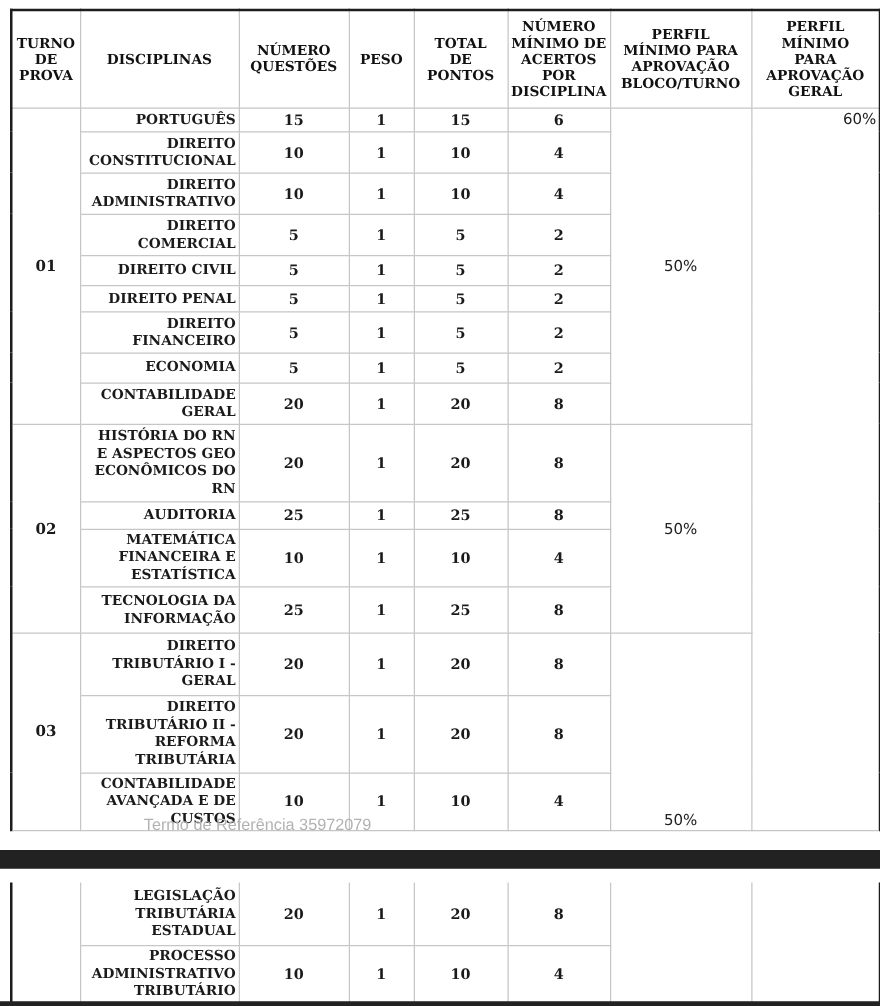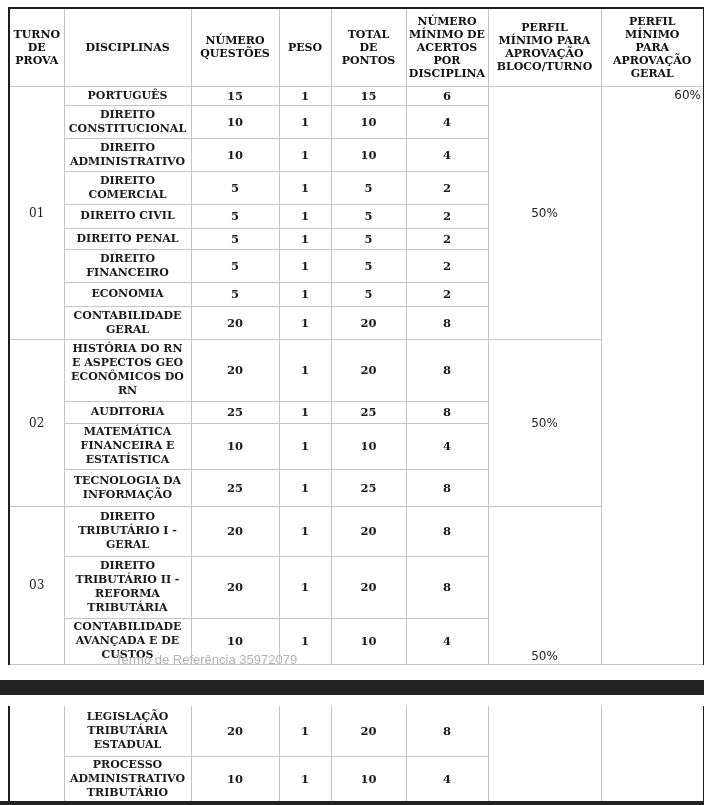--- a/index.html
+++ b/index.html
@@ -17,24 +17,24 @@
   table.page1 { left:8px; top:7px; border:2px solid #1d1d1d; border-bottom:0; }
   table.page2 { left:8px; top:706px; border:2px solid #1d1d1d; border-top:0; border-bottom:0; }
   table.page2 tr:first-child td { border-top:0; }
 
   th {
     font-weight:bold; font-size:11px; line-height:13px;
     text-align:center; vertical-align:middle; white-space:pre-line; color:#111;
   }
   td.disc {
     font-weight:bold; font-size:11px; line-height:14px;
-    text-align:center; vertical-align:middle; white-space:pre-line;
+    text-align:right; vertical-align:middle; white-space:pre-line;
   }
   td.val { font-weight:bold; font-size:11.5px; text-align:center; vertical-align:middle; }
-  td.turno { font-weight:normal; font-size:12px; text-align:center; vertical-align:middle; }
+  td.turno { font-weight:bold; font-size:12px; text-align:center; vertical-align:middle; }
   td.perfil {
     font-family:"DejaVu Sans", sans-serif; font-weight:normal; font-size:12px;
     text-align:center; vertical-align:middle; color:#222;
   }
   td.perfil-low { vertical-align:bottom; padding-bottom:16px; }
   td.perfil-geral { vertical-align:top; padding-top:325px;text-align:right; }
 
   .footer-overlay { position:absolute; left:0; top:650px; width:704px; height:18px; z-index:5; }
   .footer-overlay span {
     position:absolute; font-family:"Liberation Sans", sans-serif;

